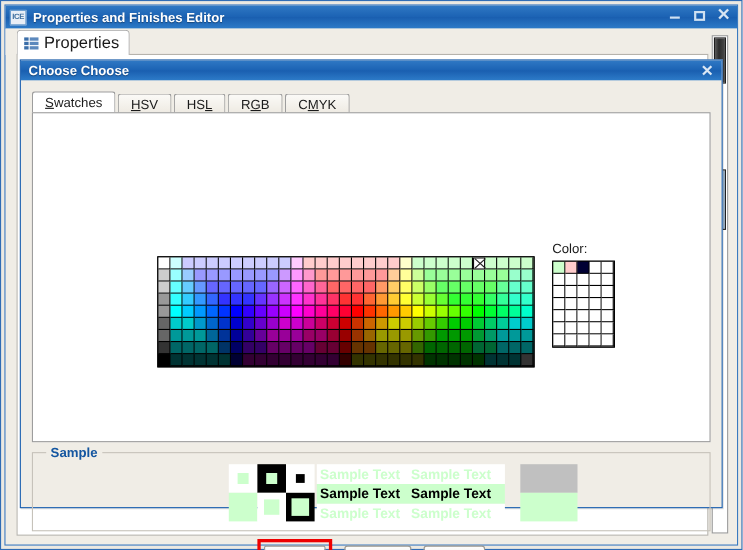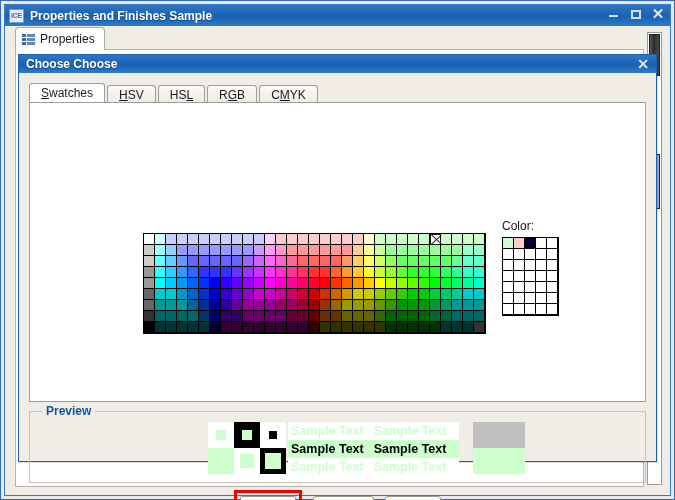--- a/index.html
+++ b/index.html
@@ -109,21 +109,21 @@
   }
   .tab {
     height: 21px;
     display: flex;
     align-items: center;
     padding: 0 9px 0 6px;
     border: 1px solid #a9a9a9;
     border-bottom: none;
     border-radius: 4px 4px 0 0;
     background: linear-gradient(to bottom, #fdfdfc, #efece4);
-    font-size: 12px;
+    font-size: 15px;
     color: #1a1a1a;
     box-sizing: border-box;
     margin-right: 4px;
     position: relative;
     cursor: default;
   }
   .tab.active {
     background: #ffffff;
     height: 23px;
     z-index: 3;
@@ -439,21 +439,21 @@
   .btn-highlight .btn { border-radius: 2px; }
 </style>
 </head>
 <body>
 
 <div class="app-window">
   <div class="app-window-inner">
 
     <div class="titlebar">
       <div class="app-icon">ICE</div>
-      <div class="app-title">Properties and Finishes Sample</div>
+      <div class="app-title">Properties and Finishes Editor</div>
       <div class="titlebar-buttons">
         <div class="tb-btn tb-min"></div>
         <div class="tb-btn tb-max"></div>
         <div class="tb-btn tb-close">✕</div>
       </div>
     </div>
 
     <div class="tabstrip">
       <div class="tab active">
         <span class="icon-list">
@@ -834,21 +834,21 @@
                 <div style="background: rgb(255, 255, 255);"></div>
                 <div style="background: rgb(255, 255, 255);"></div>
                 <div style="background: rgb(255, 255, 255);"></div>
                 <div style="background: rgb(255, 255, 255);"></div>
               </div>
           </div>
 
         </div>
 
         <div class="preview-group">
-          <div class="preview-legend">Preview</div>
+          <div class="preview-legend">Sample</div>
 
           <div class="preview-content">
 
             <div class="pv-col">
               <div class="pv-cell" style="background:#ffffff">
                 <div class="pv-inner" id="pvi1" style="background: rgb(204, 255, 204);"></div>
               </div>
               <div class="pv-square" id="pvs1" style="background: rgb(204, 255, 204);"></div>
             </div>
 

